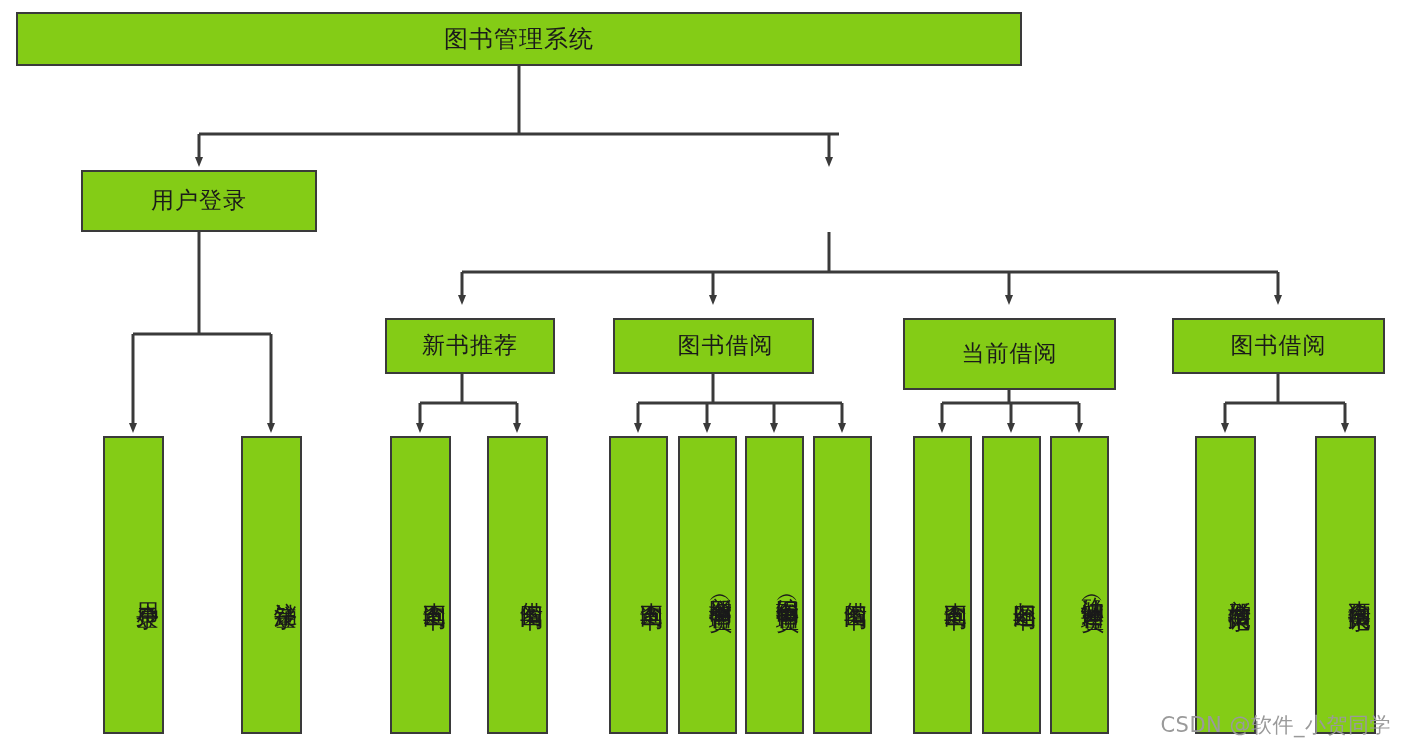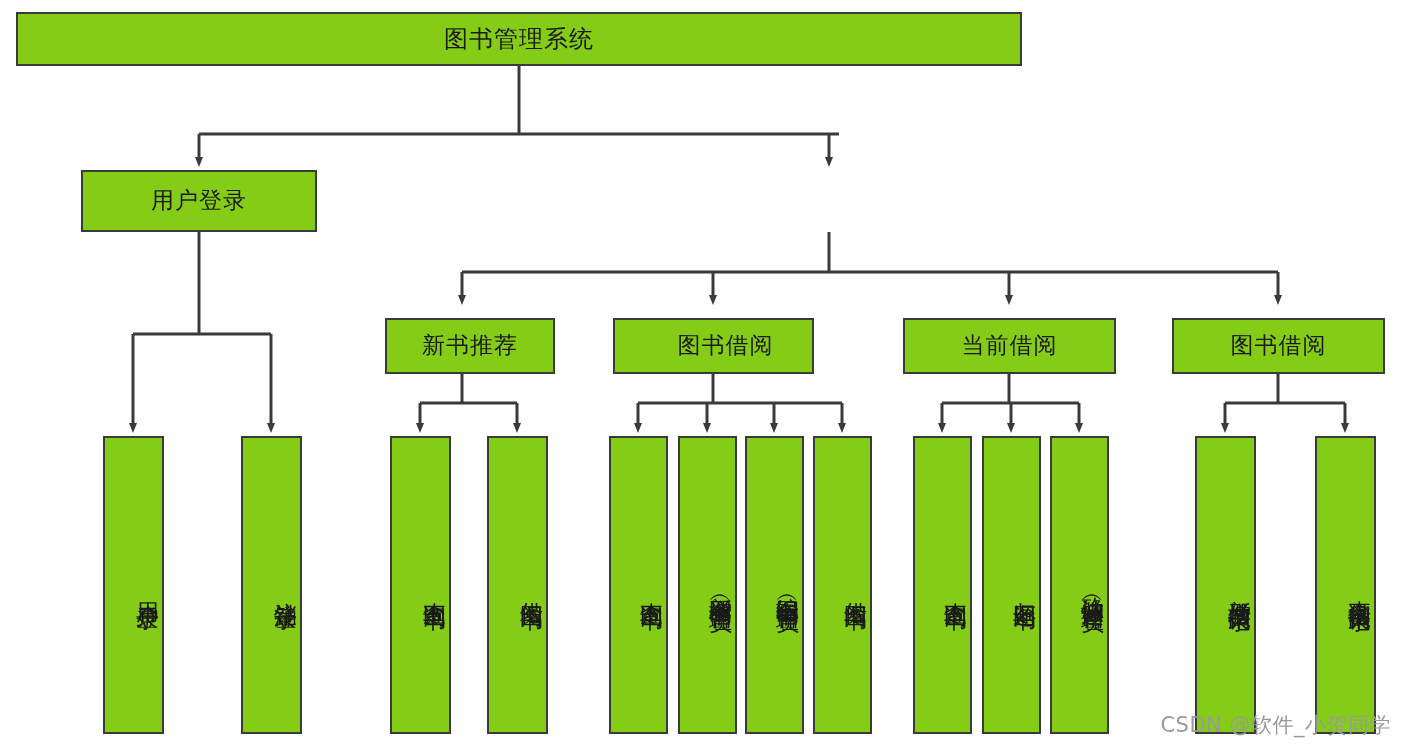--- a/index.html
+++ b/index.html
@@ -124,21 +124,21 @@
       <path d="M1345,403 L1345,424" marker-end="url(#arrow)"></path>
     </g>
   </svg>
 
   <div class="node horiz root" style="left:16px; top:12px; width:1006px; height:54px;">图书管理系统</div>
 
   <div class="node horiz" style="left:81px; top:170px; width:236px; height:62px;">用户登录</div>
 
   <div class="node horiz" style="left:361px; top:318px; width:170px; height:56px;margin-left:24px;">新书推荐</div>
   <div class="node horiz" style="left:613px; top:318px; width:201px; height:56px;padding-left:24px;">图书借阅</div>
-  <div class="node horiz" style="left:903px; top:318px; width:213px; height:56px;">当前借阅</div>
+  <div class="node horiz" style="left:903px; top:318px; width:213px; height:72px;">当前借阅</div>
   <div class="node horiz" style="left:1172px; top:318px; width:213px; height:56px;">图书借阅</div>
 
   <div class="node vert" style="left:103px; top:436px; width:61px; height:298px;">
     <span class="vtext">用户登录</span>
   </div>
   <div class="node vert" style="left:241px; top:436px; width:61px; height:298px;">
     <span class="vtext">注销登录</span>
   </div>
 
   <div class="node vert" style="left:390px; top:436px; width:61px; height:298px;">

